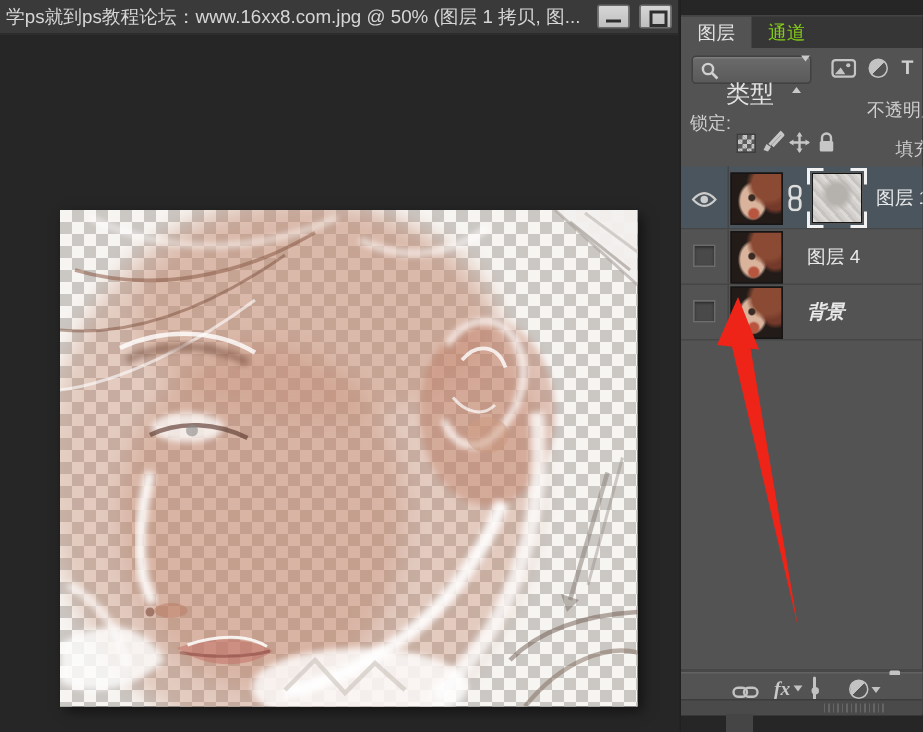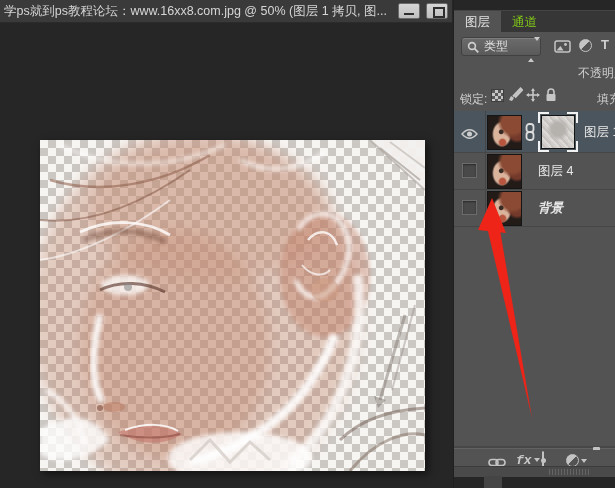--- a/index.html
+++ b/index.html
@@ -30,21 +30,21 @@
 
   
   .panel{position:absolute;left:453px;top:0;width:195px;height:488px;border-left:1px solid #202020;box-sizing:border-box;}
   .tabstrip{position:absolute;left:0;top:10px;width:100%;height:22px;background:#363636;border-top:1px solid #444;}
   .tab{display:inline-block;padding:0 11px;line-height:22px;font-size:12.5px;color:#84cc16;cursor:default;}
   .tab.active{background:#535353;color:#e2e2e2;}
   .panel-body{position:absolute;left:0;top:32px;width:100%;height:444px;background:#535353;}
 
   .dropdown{position:absolute;height:19px;background:linear-gradient(#6b6b6b,#5a5a5a);
     border:1px solid #414141;border-radius:3px;box-sizing:border-box;box-shadow:inset 0 1px 0 rgba(255,255,255,.12);}
-  .dropdown .dd-label{position:absolute;left:22px;top:0;font-size:12px;color:#e3e3e3;white-space:nowrap;font-family:Liberation Serif, serif;}
+  .dropdown .dd-label{position:absolute;left:22px;top:15px;font-size:16px;color:#e3e3e3;white-space:nowrap;font-family:Liberation Serif, serif;}
   .dropdown.blend .dd-label{left:8px;}
   .stepper{position:absolute;right:5px;top:3px;width:7px;}
   .stepper .up{width:0;height:0;border-left:3.5px solid transparent;border-right:3.5px solid transparent;
     border-bottom:4px solid #c9c9c9;margin-bottom:2px;}
   .stepper .down{width:0;height:0;border-left:3.5px solid transparent;border-right:3.5px solid transparent;
     border-top:4px solid #c9c9c9;}
   .filter-dd{left:7px;top:5px;width:80px;}
   .blend-dd{left:7px;top:31px;width:112px;}
   .search-glyph{position:absolute;left:5px;top:3px;}
 
@@ -93,21 +93,21 @@
   .corner.br{right:0;bottom:0;border-right-width:2px;border-bottom-width:2px;}
   .layer-name{position:absolute;top:50%;margin-top:-8px;font-size:12.5px;color:#e8e8e8;white-space:nowrap;}
   .layer-row.selected .layer-name{left:130px;}
   .layer-row .layer-name{left:84px;}
   .layer-name.bg-name{font-style:italic;font-weight:bold;font-family:"Liberation Serif",serif;}
 
   
   .panel-footer{position:absolute;left:0;top:416px;width:100%;height:18px;background:#535353;
     border-top:1px solid #626262;box-shadow:0 -2px 0 #474747;}
   .f-icon{position:absolute;top:2px;color:#c3c3c3;}
-  .fx-label{font-family:Liberation Mono, monospace;font-style:italic;font-weight:bold;font-size:13px;color:#c9c9c9;}
+  .fx-label{font-family:Liberation Serif, serif;font-style:italic;font-weight:bold;font-size:13px;color:#c9c9c9;}
   .mask-icon{width:15px;height:12px;border:1.5px solid #c3c3c3;border-radius:2px;box-sizing:border-box;position:relative;}
   .mask-icon i{position:absolute;left:50%;top:50%;width:5px;height:5px;margin:-2.5px 0 0 -2.5px;border-radius:50%;background:#c3c3c3;}
   .folder-icon{width:16px;height:10px;background:#c3c3c3;border-radius:1px;position:relative;margin-top:3px;}
   .folder-icon:before{content:"";position:absolute;left:0;top:-3px;width:7px;height:3px;background:#c3c3c3;border-radius:1px 1px 0 0;}
   .grip-strip{position:absolute;left:0;top:434px;width:100%;height:10px;background:#4a4a4a;border-top:1px solid #3c3c3c;}
   .grip{position:absolute;left:95px;top:2px;width:42px;height:6px;
     background:repeating-linear-gradient(90deg,#656565 0 1px,transparent 1px 3px);}
   .under-tab{position:absolute;left:484px;top:476px;width:18px;height:12px;background:#454545;}
 
   
@@ -211,21 +211,21 @@
           <rect x="1" y="1" width="15" height="11" rx="2" fill="none" stroke="#c5c5c5" stroke-width="1.5"></rect>
           <circle cx="11.5" cy="4.5" r="1.4" fill="#c5c5c5"></circle>
           <path d="M2.5,10.5 L6.5,6 L9.5,10.5 Z" fill="#c5c5c5"></path>
         </svg>
       </div>
       <div class="hicon half-circle" style="left:125px;top:7px;"></div>
       <div class="hicon t-icon" style="left:147px;top:5px;">T</div>
 
       <span class="row-label" style="left:124px;top:33px;">不透明度:</span>
 
-      <span class="row-label" style="left:6px;top:59px;">锁定:</span>
+      <span class="row-label" style="left:6px;top:42px;">锁定:</span>
       <div class="lock-icon checker-lock" style="left:37px;"></div>
       <div class="lock-icon" style="left:54px;top:55px;">
         <svg width="15" height="15" viewBox="0 0 15 15">
           <path d="M1,13 L4,14 L6,11 L3,9 Z" fill="#c6c6c6"></path>
           <path d="M5,9.5 L12.5,1.5 L14,3 L7,10.5" fill="none" stroke="#c6c6c6" stroke-width="2"></path>
         </svg>
       </div>
       <div class="lock-icon" style="left:72px;top:56px;">
         <svg width="14" height="14" viewBox="0 0 14 14">
           <line x1="7" y1="1" x2="7" y2="13" stroke="#c6c6c6" stroke-width="1.6"></line>

